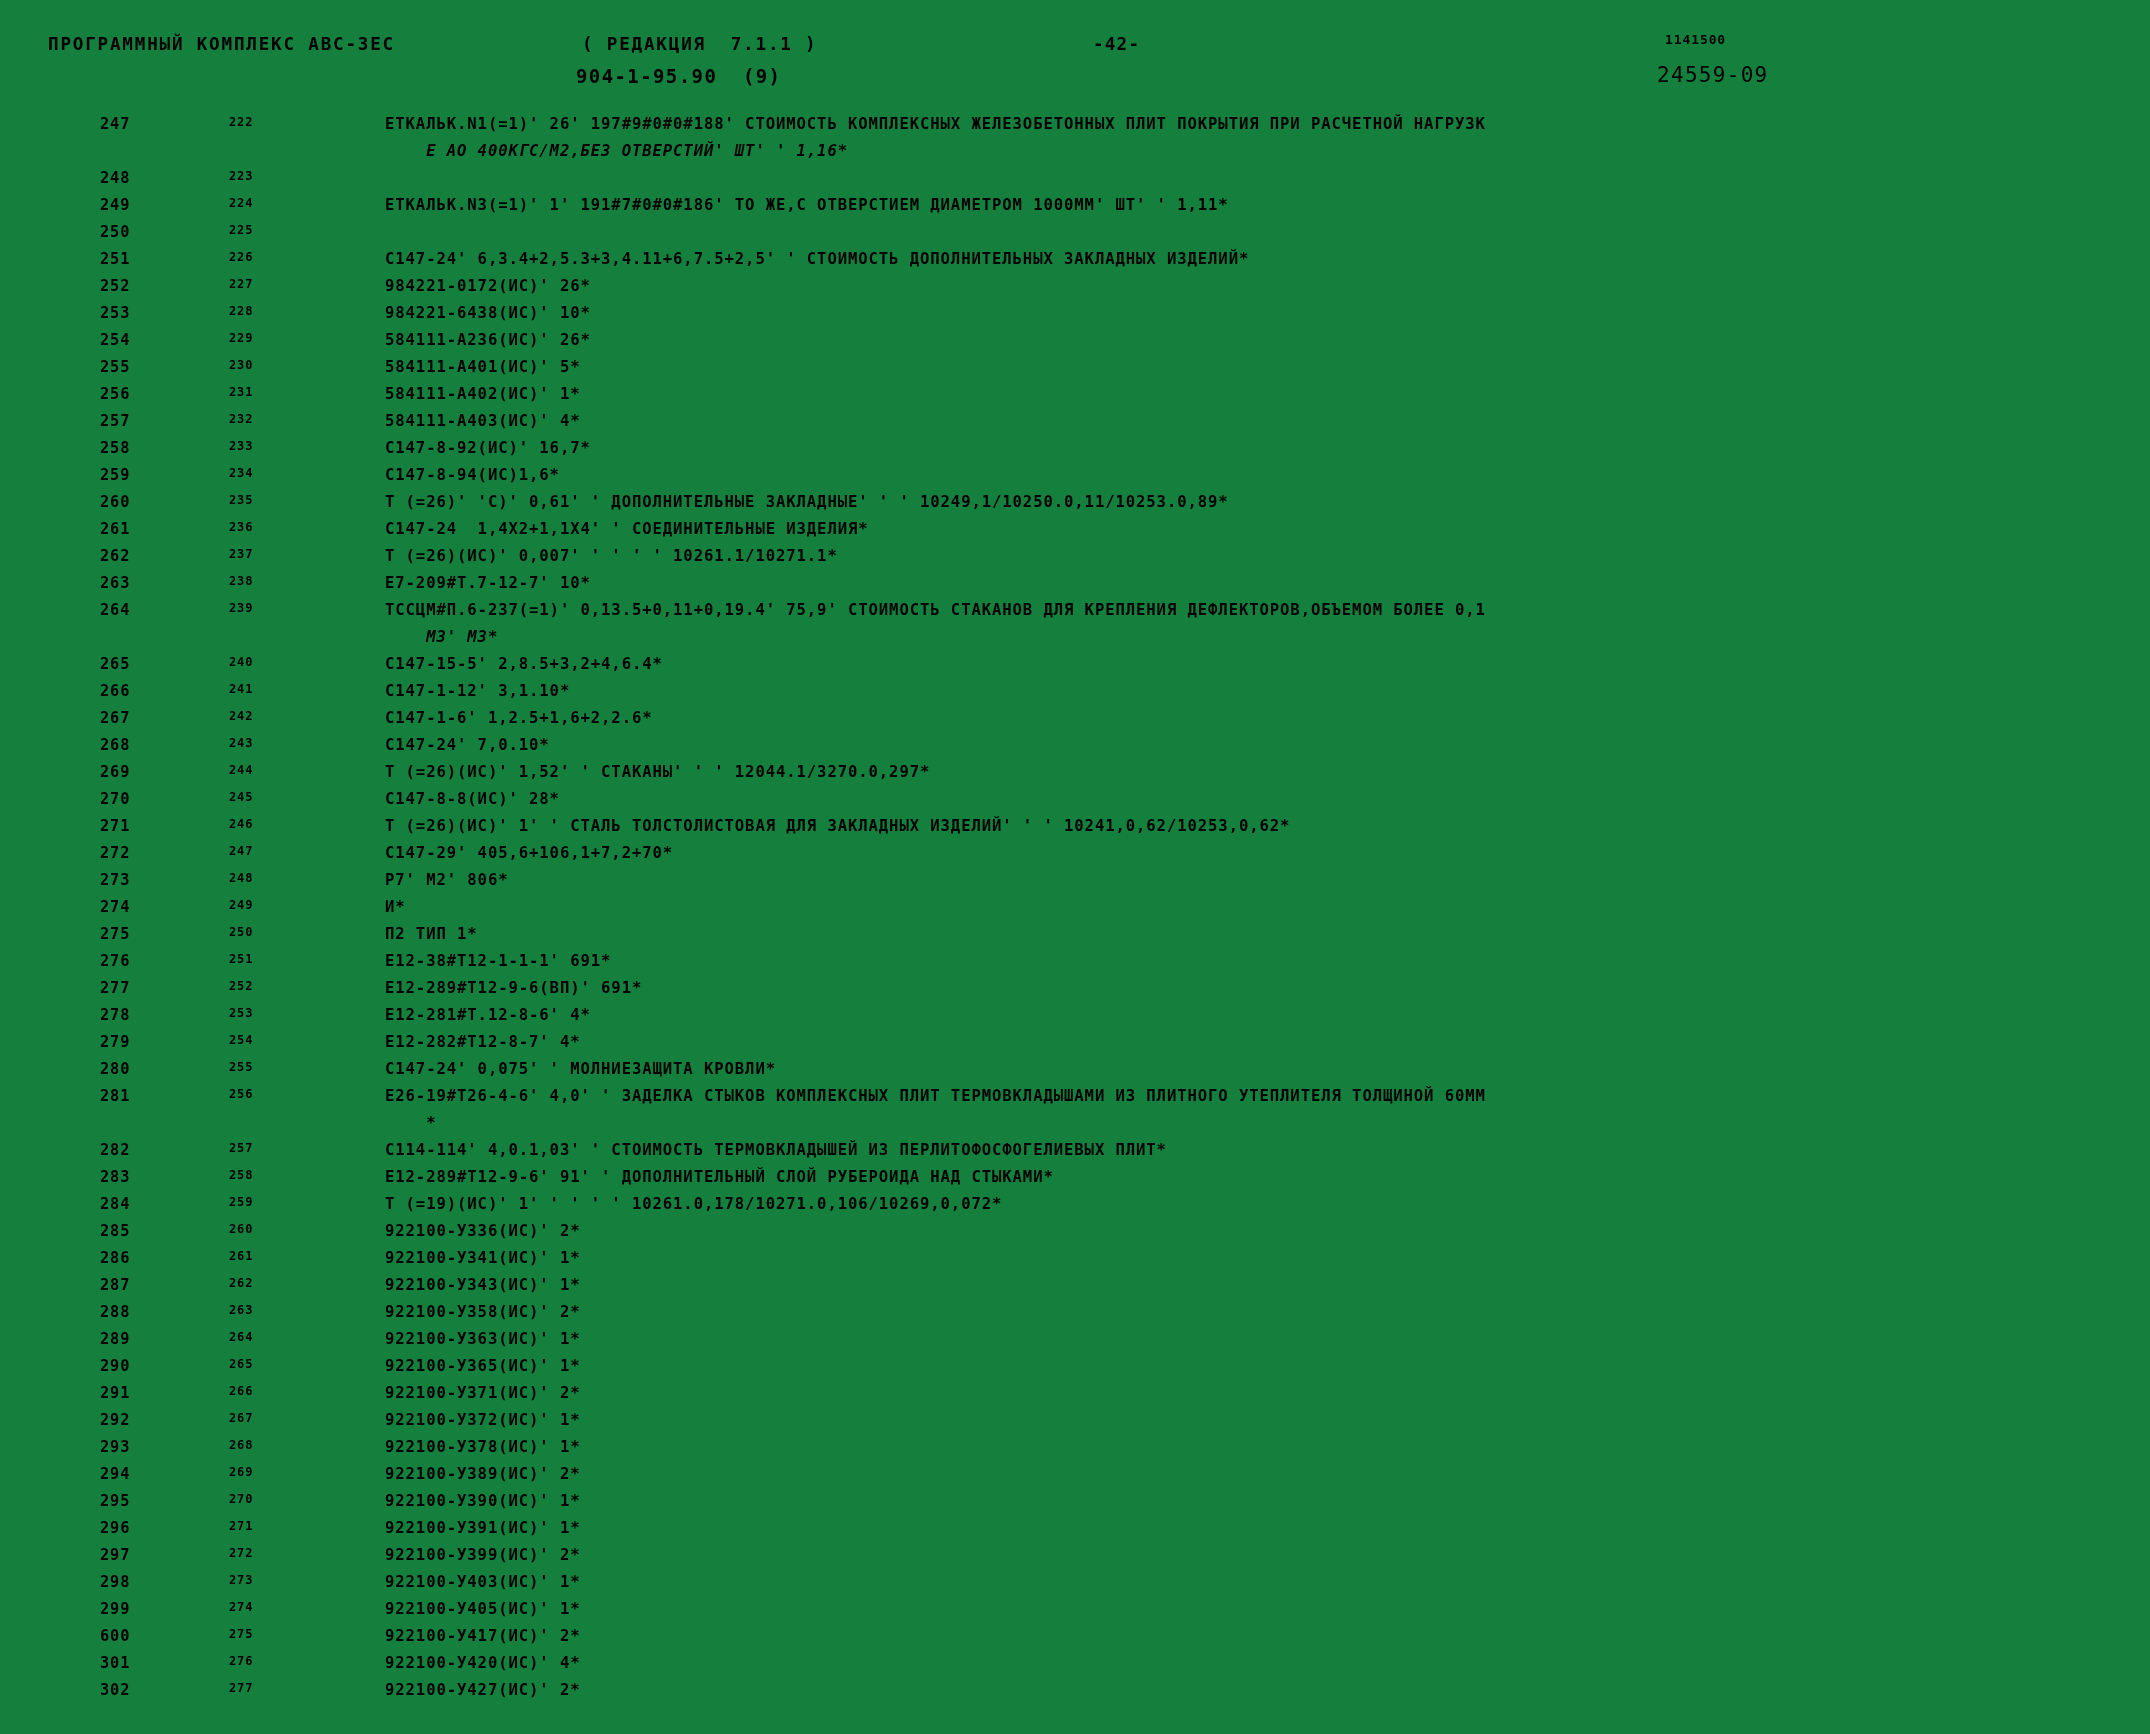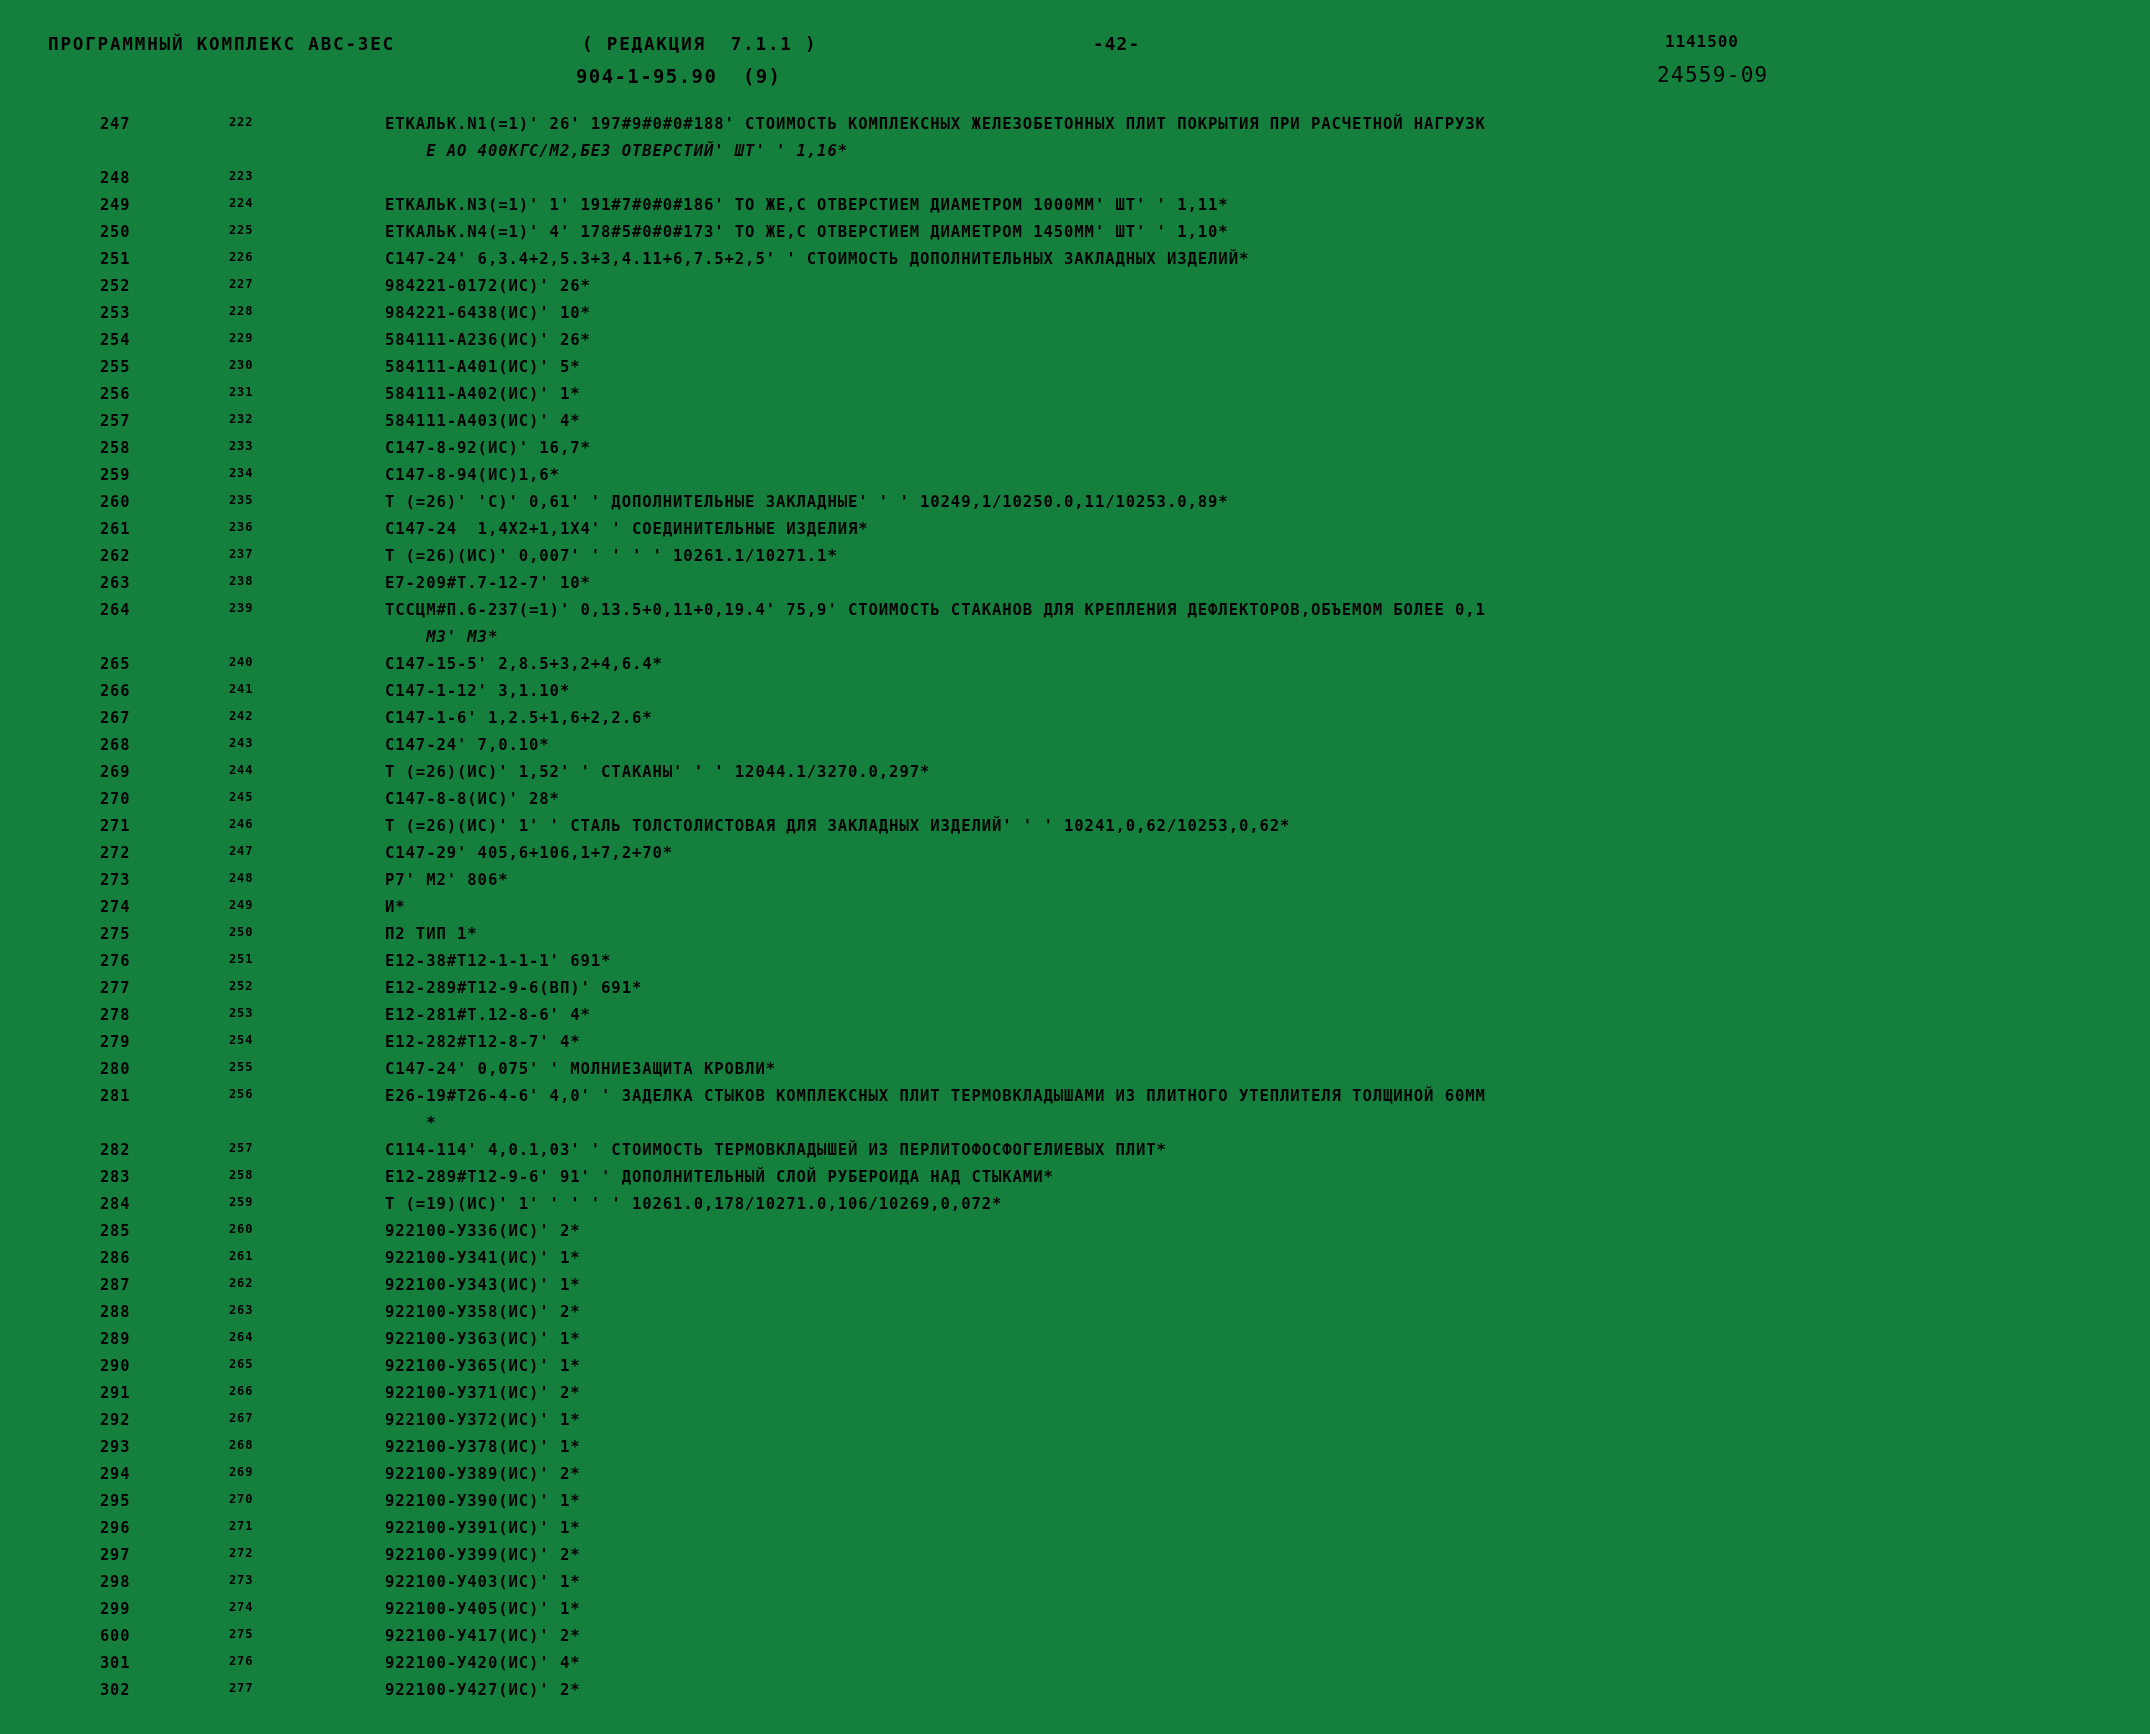--- a/index.html
+++ b/index.html
@@ -27,21 +27,21 @@
   .hdr-ser{
     position:absolute;left:576px;top:65px;
     font-size:19px;font-weight:bold;letter-spacing:1.4px;white-space:pre;
   }
   .hdr-page{
     position:absolute;left:1093px;top:34px;
     font-size:17.6px;font-weight:bold;letter-spacing:1.2px;white-space:pre;
   }
   .hdr-code1{
     position:absolute;left:1665px;top:32px;
-    font-size:16px;font-weight:bold;letter-spacing:0.9px;white-space:pre;
+    font-size:13px;font-weight:bold;letter-spacing:0.9px;white-space:pre;
   }
   .hdr-code2{
     position:absolute;left:1657px;top:63px;
     font-size:21px;font-weight:normal;letter-spacing:1.3px;white-space:pre;
   }
 
   
   .listing{
     position:absolute;left:0;top:115px;width:1871px;
   }
@@ -81,21 +81,21 @@
     <div class="hdr-page">-42-</div>
     <div class="hdr-code1">1141500</div>
     <div class="hdr-code2">24559-09</div>
   </div>
 
   <div class="listing" id="listing">
       <div class="row"><span class="c-a">247</span><span class="c-b">222</span><span class="c-txt">ЕТКАЛЬК.N1(=1)' 26' 197#9#0#0#188' СТОИМОСТЬ КОМПЛЕКСНЫХ ЖЕЛЕЗОБЕТОННЫХ ПЛИТ ПОКРЫТИЯ ПРИ РАСЧЕТНОЙ НАГРУЗК</span></div>
       <div class="row"><span class="c-a"></span><span class="c-b"></span><span class="c-txt cont">    Е АО 400КГС/М2,БЕЗ ОТВЕРСТИЙ' ШТ' ' 1,16*</span></div>
       <div class="row"><span class="c-a">248</span><span class="c-b">223</span></div>
       <div class="row"><span class="c-a">249</span><span class="c-b">224</span><span class="c-txt">ЕТКАЛЬК.N3(=1)' 1' 191#7#0#0#186' ТО ЖЕ,С ОТВЕРСТИЕМ ДИАМЕТРОМ 1000ММ' ШТ' ' 1,11*</span></div>
-      <div class="row"><span class="c-a">250</span><span class="c-b">225</span><span class="c-txt">ЕТКАЛЬК.N4(=1)' 4' 178#5#0#0#173' ТО ЖЕ,С ОТВЕРСТИЕМ ДИАМЕТРОМ 1450ММ' ШТ' ' 1,10*</span></div>
+      <div class="row"><span class="c-a">250</span><span class="c-b">225</span></div>
       <div class="row"><span class="c-a">251</span><span class="c-b">226</span><span class="c-txt">С147-24' 6,3.4+2,5.3+3,4.11+6,7.5+2,5' ' СТОИМОСТЬ ДОПОЛНИТЕЛЬНЫХ ЗАКЛАДНЫХ ИЗДЕЛИЙ*</span></div>
       <div class="row"><span class="c-a">252</span><span class="c-b">227</span><span class="c-txt">984221-0172(ИС)' 26*</span></div>
       <div class="row"><span class="c-a">253</span><span class="c-b">228</span><span class="c-txt">984221-6438(ИС)' 10*</span></div>
       <div class="row"><span class="c-a">254</span><span class="c-b">229</span><span class="c-txt">584111-А236(ИС)' 26*</span></div>
       <div class="row"><span class="c-a">255</span><span class="c-b">230</span><span class="c-txt">584111-А401(ИС)' 5*</span></div>
       <div class="row"><span class="c-a">256</span><span class="c-b">231</span><span class="c-txt">584111-А402(ИС)' 1*</span></div>
       <div class="row"><span class="c-a">257</span><span class="c-b">232</span><span class="c-txt">584111-А403(ИС)' 4*</span></div>
       <div class="row"><span class="c-a">258</span><span class="c-b">233</span><span class="c-txt">С147-8-92(ИС)' 16,7*</span></div>
       <div class="row"><span class="c-a">259</span><span class="c-b">234</span><span class="c-txt">С147-8-94(ИС)1,6*</span></div>
       <div class="row"><span class="c-a">260</span><span class="c-b">235</span><span class="c-txt">Т (=26)' 'С)' 0,61' ' ДОПОЛНИТЕЛЬНЫЕ ЗАКЛАДНЫЕ' ' ' 10249,1/10250.0,11/10253.0,89*</span></div>

